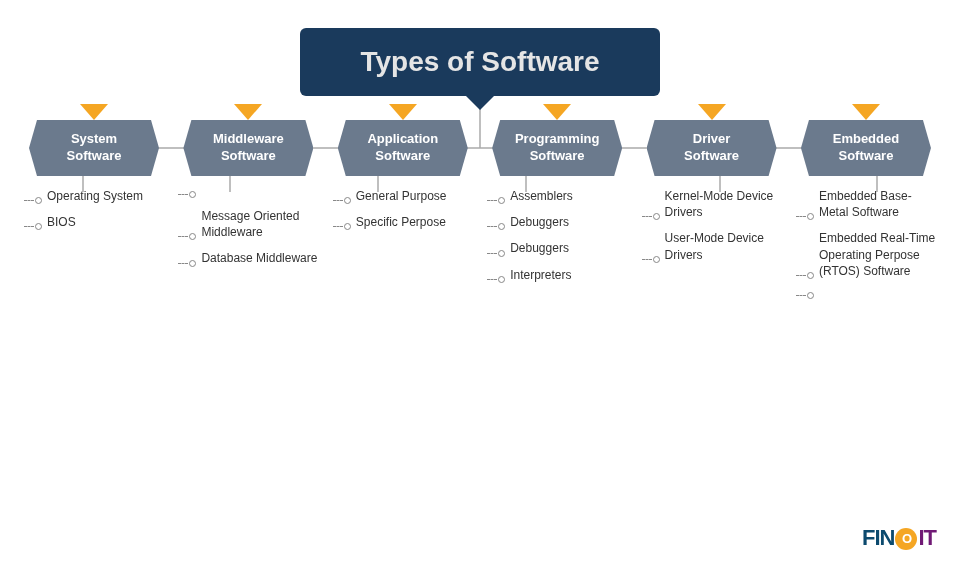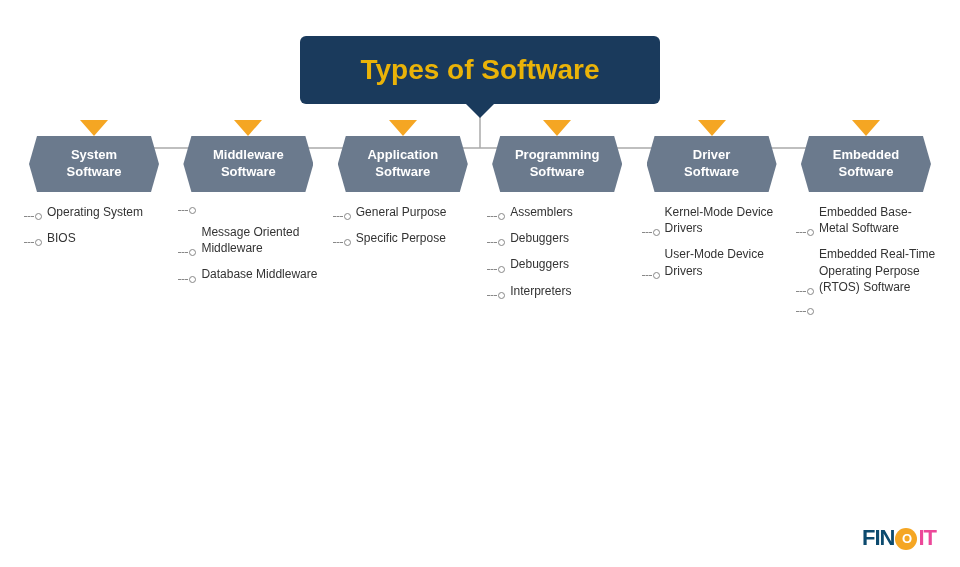--- a/index.html
+++ b/index.html
@@ -15,28 +15,28 @@
     .diagram-container {
       width: 960px;
       height: 567px;
       position: relative;
       padding: 20px 10px 10px;
     }
 
     
     .title-box {
       background: #1a3a5c;
-      color: #eab308;
+      color: #e5e5e5;
       font-size: 28px;
       font-weight: 800;
       text-align: center;
       padding: 18px 40px;
       border-radius: 6px;
       width: 360px;
-      margin: 16px auto;
+      margin: 8px auto;
       position: relative;
       z-index: 2;
     }
     .title-box::after {
       content: '';
       position: absolute;
       bottom: -14px;
       left: 50%;
       transform: translateX(-50%);
       width: 0; height: 0;
@@ -153,21 +153,21 @@
       border-radius: 50%;
       background: #f5a623;
       line-height: 22px;
       text-align: center;
       font-size: 13px;
       color: #fff;
       vertical-align: middle;
       margin: 0 1px;
     }
     .logo span.it {
-      color: #ec4899;
+      color: #701a75;
     }
   </style>
 </head>
 <body>
 
 <div class="diagram-container">
 
   <svg class="connectors-svg">
 
     <line x1="480" y1="90" x2="480" y2="148" stroke="#aaa" stroke-width="1.5"></line>

